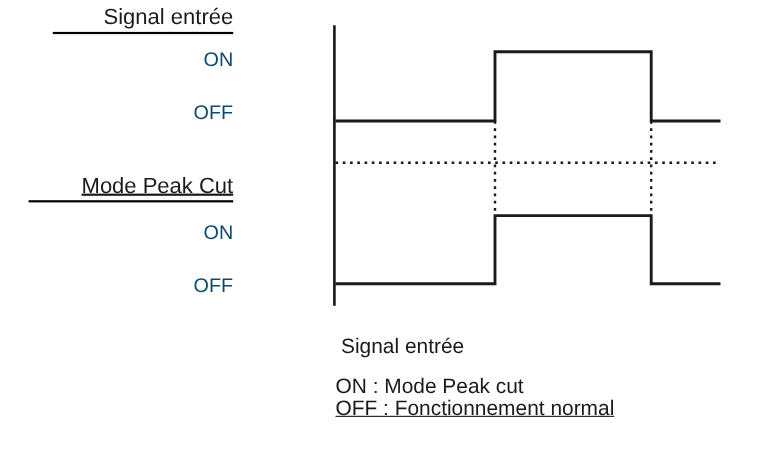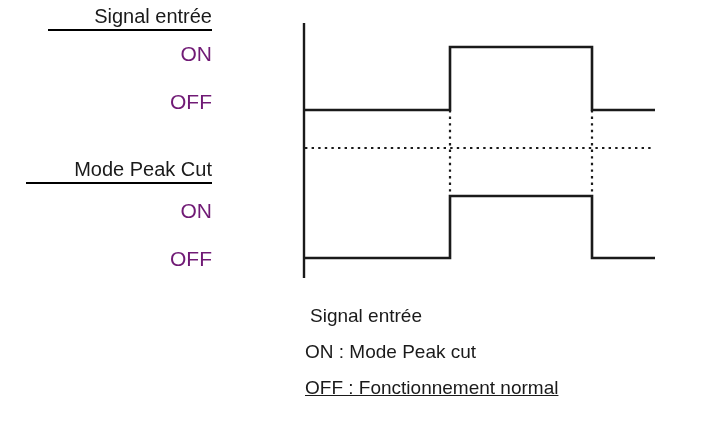--- a/index.html
+++ b/index.html
@@ -36,28 +36,29 @@
   }
   #signal-title {
     left: 48px;
     top: 5px;
     width: 164px;
   }
   #mode-title {
     left: 26px;
     top: 158px;
     width: 186px;
+    text-decoration: underline;
   }
 
   .state-label {
     position: absolute;
     text-align: right;
-    font-size: 21px;
+    font-size: 18px;
     line-height: 20px;
-    color: #701a75;
+    color: #0c4a6e;
     white-space: nowrap;
     width: 120px;
   }
   #signal-on   { left: 92px; top: 44px; }
   #signal-off  { left: 92px; top: 92px; }
   #mode-on     { left: 92px; top: 201px; }
   #mode-off    { left: 92px; top: 249px; }
 
   
   #waveform-svg {
@@ -76,21 +77,21 @@
     width: 390px;
   }
   .legend-line {
     font-size: 19px;
     line-height: 20px;
     color: #1a1a1a;
     white-space: nowrap;
     margin: 0;
   }
   #legend-line-0 { padding-left: 7px; margin-bottom: 16px; }
-  #legend-line-1 { padding-left: 2px; margin-bottom: 16px; }
+  #legend-line-1 { padding-left: 2px; }
   #legend-line-2 { padding-left: 2px; text-decoration: underline; }
 </style>
 </head>
 <body>
 
 <div class="stage">
 
   <div class="group-title" id="signal-title">Signal entrée</div>
 
   <div class="state-label" id="signal-on">ON</div>

